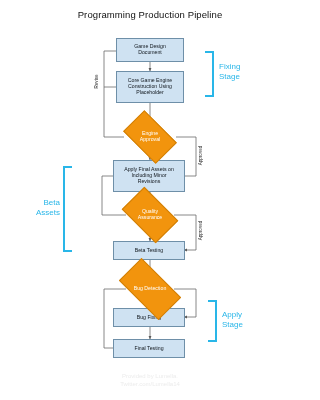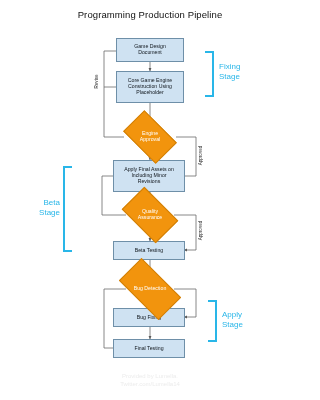--- a/index.html
+++ b/index.html
@@ -214,21 +214,21 @@
   <div class="edge-label vertical-up" style="left:191px; top:153px;">Approved</div>
 
   <div class="edge-label vertical-up" style="left:191px; top:228px;">Approved</div>
 
   <div class="bracket bracket-right" style="left:205px; top:51px; width:9px; height:46px;"></div>
   <div class="stage-label" style="left:219px; top:62px;">Fixing
 Stage</div>
 
   <div class="bracket bracket-left" style="left:63px; top:166px; width:9px; height:86px;"></div>
   <div class="stage-label" style="left:30px; top:198px; text-align:right; width:30px;">Beta
-Stage</div>
+Assets</div>
 
   <div class="bracket bracket-right" style="left:208px; top:300px; width:9px; height:42px;"></div>
   <div class="stage-label" style="left:222px; top:310px;">Apply
 Stage</div>
 
   <div class="footer" style="top:372px;">
     <span class="footer-line">Provided by Lumella.</span>
     <span class="footer-line">Twitter.com/Lumella14</span>
   </div>
 

